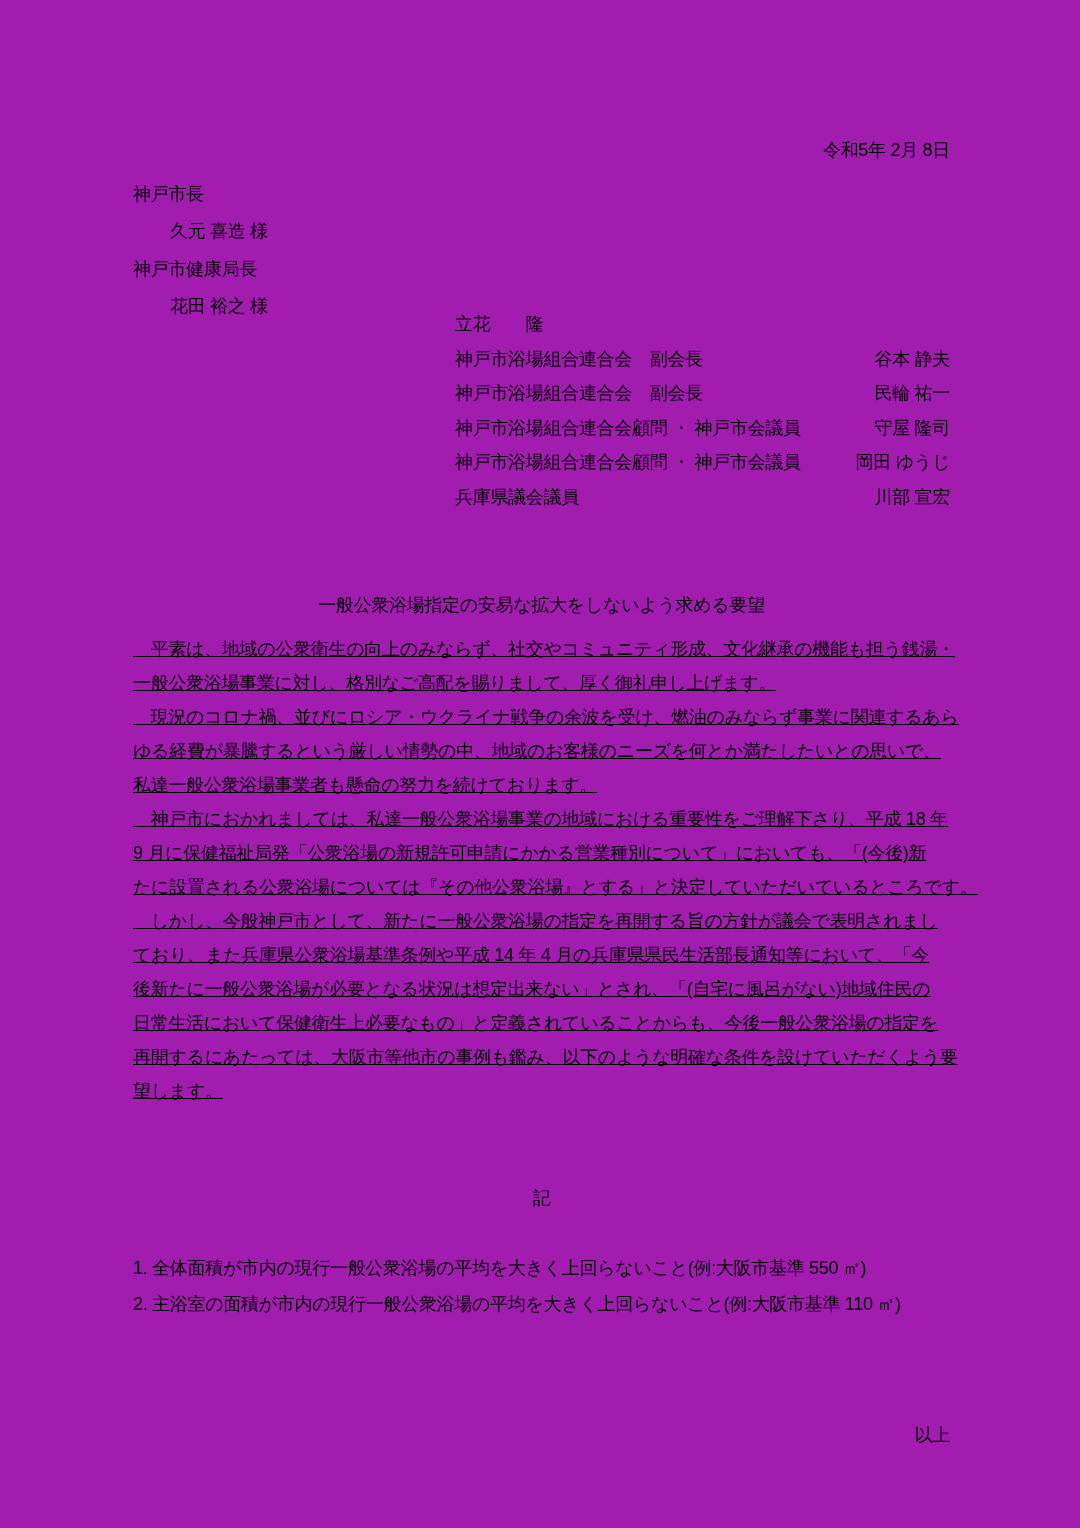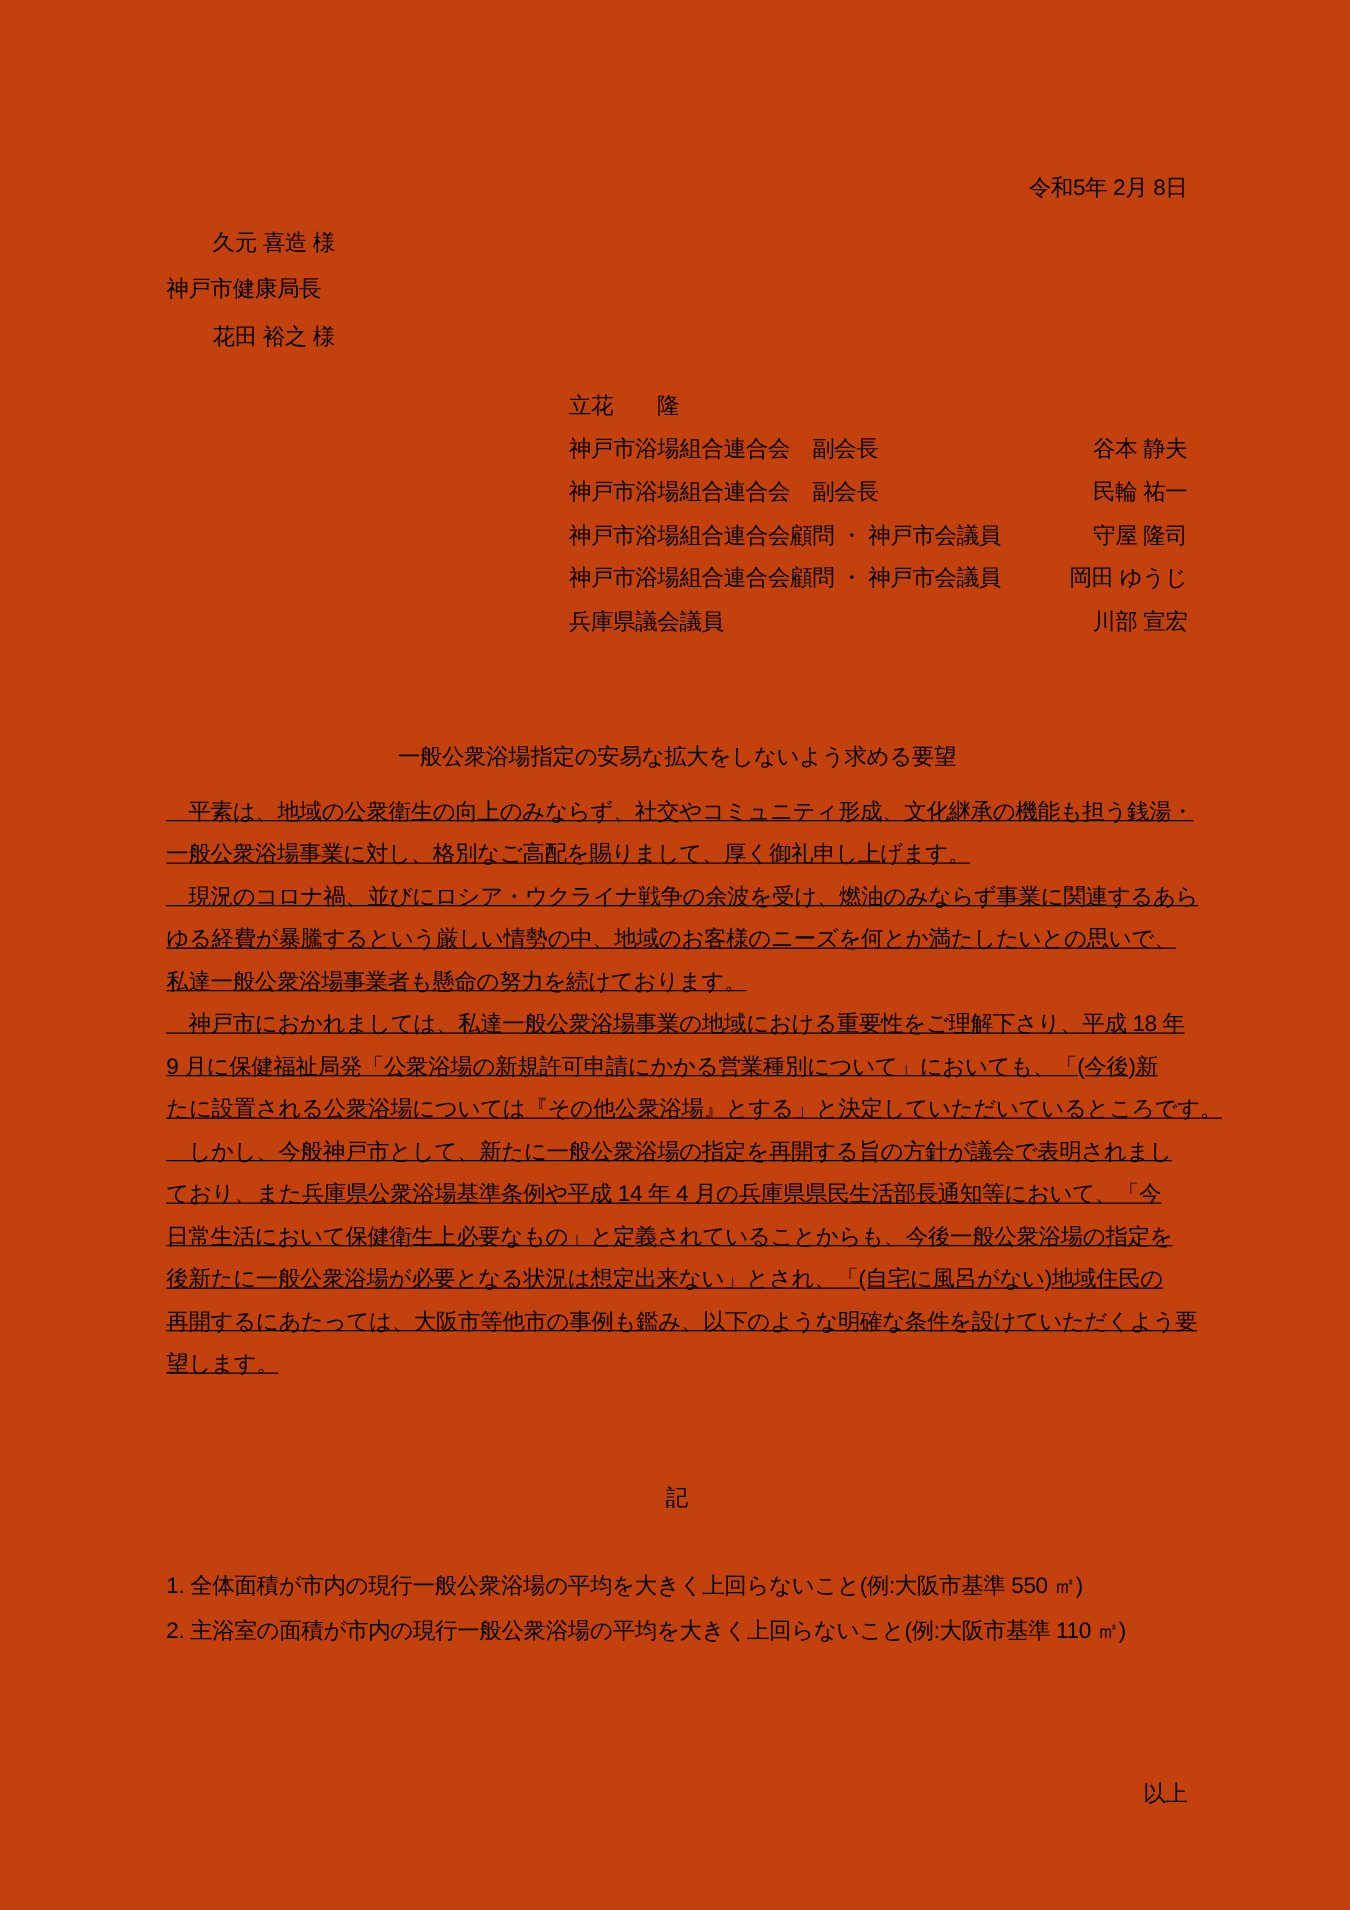--- a/index.html
+++ b/index.html
@@ -5,21 +5,21 @@
   html, body {
     margin: 0;
     padding: 0;
     background: #e8e8e8;
   }
   .page {
     position: relative;
     width: 1080px;
     height: 1528px;
     margin: 0 auto;
-    background: #c2410c;
+    background: #a21caf;
     color: #000000;
     font-family: "Liberation Sans", sans-serif;
     font-size: 18px;
     letter-spacing: -0.3px;
     overflow: hidden;
   }
   .abs {
     position: absolute;
     left: 133px;
     right: 130px;
@@ -59,20 +59,21 @@
   .closing-line { top: 1424px; line-height: 22px; }
 </style>
 </head>
 <body>
 
 <div class="page">
 
   <div class="abs date-line right">令和5年 2月 8日</div>
 
   <div class="abs recipient-block">
+    <div class="recipient-line">神戸市長</div>
     <div class="recipient-line indent">久元 喜造 様</div>
     <div class="recipient-line">神戸市健康局長</div>
     <div class="recipient-line indent">花田 裕之 様</div>
   </div>
 
   <div class="abs sender-block">
     <div class="sender-row">
       <span class="sender-name">立花　　隆</span>
     </div>
     <div class="sender-row">
@@ -103,22 +104,22 @@
     <div class="body-line">　平素は、地域の公衆衛生の向上のみならず、社交やコミュニティ形成、文化継承の機能も担う銭湯・</div>
     <div class="body-line">一般公衆浴場事業に対し、格別なご高配を賜りまして、厚く御礼申し上げます。</div>
     <div class="body-line">　現況のコロナ禍、並びにロシア・ウクライナ戦争の余波を受け、燃油のみならず事業に関連するあら</div>
     <div class="body-line">ゆる経費が暴騰するという厳しい情勢の中、地域のお客様のニーズを何とか満たしたいとの思いで、</div>
     <div class="body-line">私達一般公衆浴場事業者も懸命の努力を続けております。</div>
     <div class="body-line">　神戸市におかれましては、私達一般公衆浴場事業の地域における重要性をご理解下さり、平成 18 年</div>
     <div class="body-line">9 月に保健福祉局発「公衆浴場の新規許可申請にかかる営業種別について」においても、「(今後)新</div>
     <div class="body-line">たに設置される公衆浴場については『その他公衆浴場』とする」と決定していただいているところです。</div>
     <div class="body-line">　しかし、今般神戸市として、新たに一般公衆浴場の指定を再開する旨の方針が議会で表明されまし</div>
     <div class="body-line">ており、また兵庫県公衆浴場基準条例や平成 14 年 4 月の兵庫県県民生活部長通知等において、「今</div>
+    <div class="body-line">後新たに一般公衆浴場が必要となる状況は想定出来ない」とされ、「(自宅に風呂がない)地域住民の</div>
     <div class="body-line">日常生活において保健衛生上必要なもの」と定義されていることからも、今後一般公衆浴場の指定を</div>
-    <div class="body-line">後新たに一般公衆浴場が必要となる状況は想定出来ない」とされ、「(自宅に風呂がない)地域住民の</div>
     <div class="body-line">再開するにあたっては、大阪市等他市の事例も鑑み、以下のような明確な条件を設けていただくよう要</div>
     <div class="body-line">望します。</div>
   </div>
 
   <div class="abs note-marker center">記</div>
 
   <div class="abs list-block">
     <div class="list-line">1. 全体面積が市内の現行一般公衆浴場の平均を大きく上回らないこと(例:大阪市基準 550 ㎡)</div>
     <div class="list-line">2. 主浴室の面積が市内の現行一般公衆浴場の平均を大きく上回らないこと(例:大阪市基準 110 ㎡)</div>
   </div>

